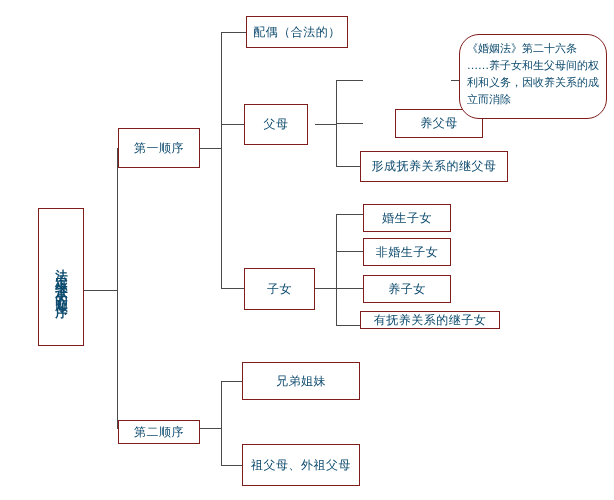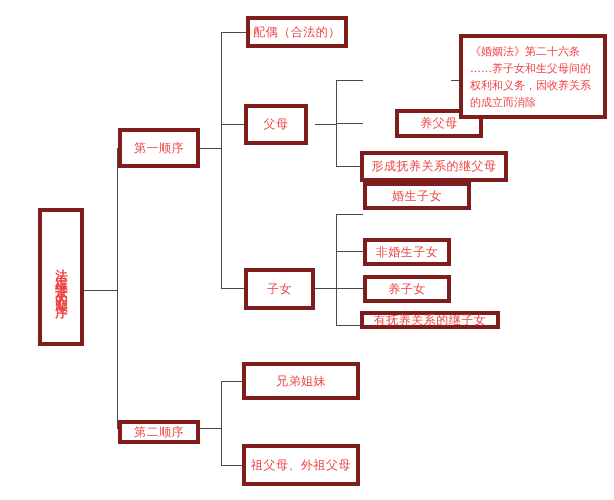--- a/index.html
+++ b/index.html
@@ -11,23 +11,23 @@
     position: relative;
     width: 614px;
     height: 500px;
     background: #ffffff;
     font-family: "DejaVu Sans", "Liberation Sans", sans-serif;
     overflow: hidden;
   }
   .node {
     position: absolute;
     box-sizing: border-box;
-    border: 4px solid #7f1d1d;
+    border: 1px solid #7f1d1d;
     background: #ffffff;
-    color: #ef4444;
+    color: #0c4a6e;
     display: flex;
     align-items: center;
     justify-content: center;
     text-align: center;
     font-size: 12px;
     line-height: 1.35;
     letter-spacing: 0.5px;
     z-index: 3;
   }
   .node.root {
@@ -39,20 +39,21 @@
     padding-top: 6px;
   }
   .node.note {
     font-size: 11px;
     line-height: 1.55;
     text-align: left;
     justify-content: flex-start;
     align-items: flex-start;
     padding: 5px 6px 4px 7px;
     letter-spacing: 0px;
+    border-radius: 20px;
   }
   .node.wide {
     font-size: 12px;
   }
   .edge {
     position: absolute;
     background: #4a4a4a;
     z-index: 1;
   }
   .edge.h { height: 1px; }
@@ -101,21 +102,21 @@
   <div class="edge h" style="left:451px; top:80px; width:9px;"></div>
   <div class="node note" style="left:459px; top:34px; width:148px; height:85px;">《婚姻法》第二十六条 ……养子女和生父母间的权利和义务，因收养关系的成立而消除</div>
 
   <div class="edge h" style="left:315px; top:288px; width:22px;"></div>
   <div class="edge v" style="left:336px; top:214px; height:112px;"></div>
   <div class="edge h" style="left:336px; top:214px; width:27px;"></div>
   <div class="edge h" style="left:336px; top:251px; width:27px;"></div>
   <div class="edge h" style="left:336px; top:288px; width:27px;"></div>
   <div class="edge h" style="left:336px; top:325px; width:24px;"></div>
 
-  <div class="node" style="left:363px; top:182px; width:108px; height:28px;">婚生子女</div>
+  <div class="node" style="left:363px; top:204px; width:88px; height:28px;">婚生子女</div>
 
   <div class="node" style="left:363px; top:238px; width:88px; height:28px;">非婚生子女</div>
 
   <div class="node" style="left:363px; top:275px; width:88px; height:28px;">养子女</div>
 
   <div class="node wide" style="left:360px; top:311px; width:140px; height:18px;">有抚养关系的继子女</div>
 
   <div class="edge h" style="left:200px; top:428px; width:22px;"></div>
   <div class="edge v" style="left:221px; top:381px; height:85px;"></div>
   <div class="edge h" style="left:221px; top:381px; width:22px;"></div>

